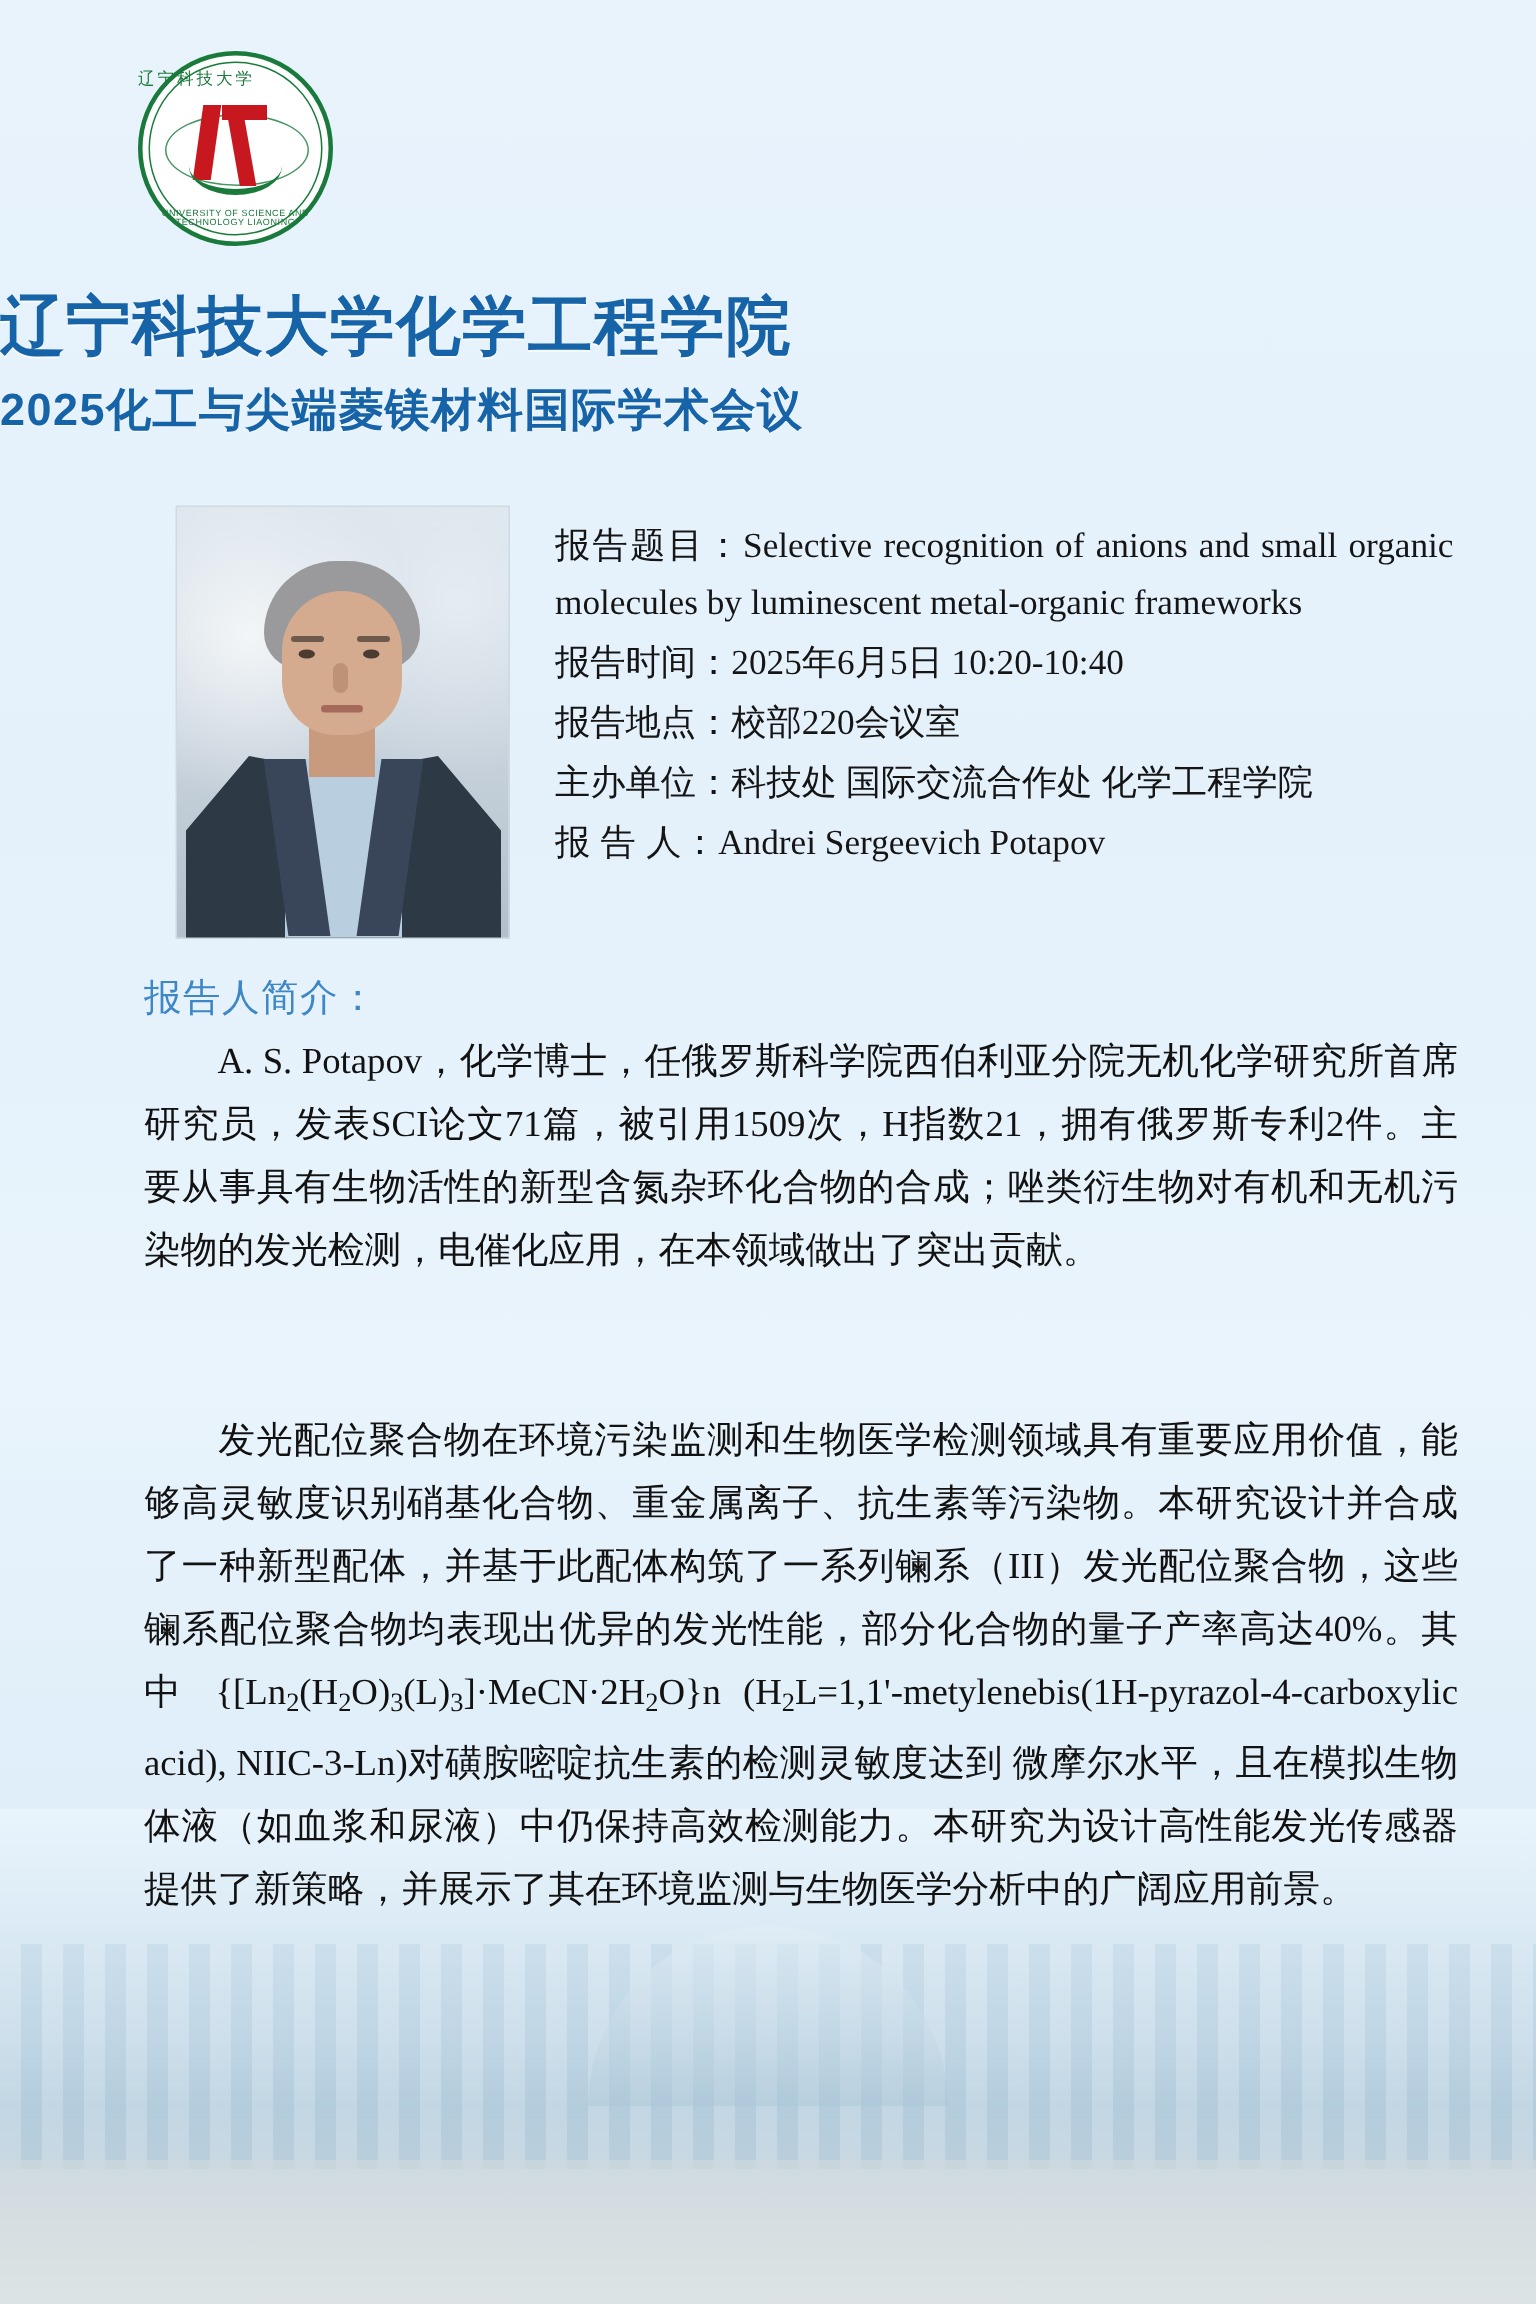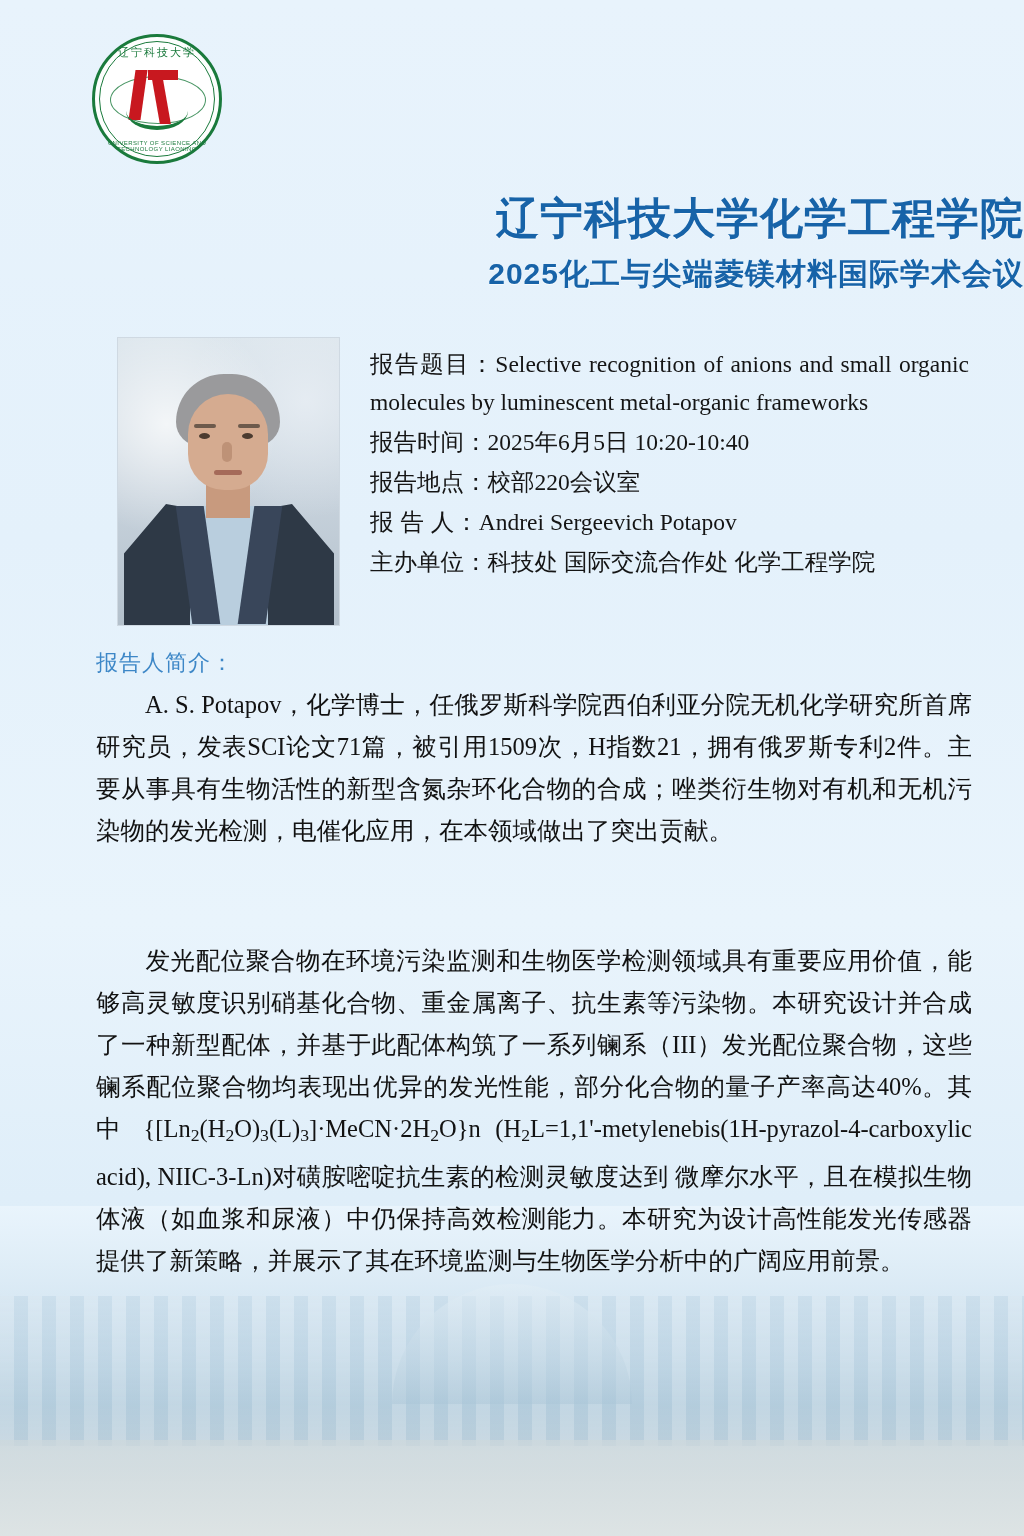--- a/index.html
+++ b/index.html
@@ -84,21 +84,20 @@
   .logo-ring2 {
     position: absolute;
     inset: 7px;
     border: 1.5px solid #1a7a3c;
     border-radius: 50%;
   }
   .logo-top-text {
     position: absolute;
     top: 11px;
     left: 0; right: 0;
-    text-align: center;
     font-size: 11px;
     letter-spacing: 2px;
     color: #1a7a3c;
     font-family: "Liberation Serif", serif;
   }
   .logo-bottom-text {
     position: absolute;
     bottom: 12px;
     left: 0; right: 0;
     text-align: center;
@@ -145,21 +144,21 @@
     border: 1.5px solid #1a7a3c;
     border-radius: 50%;
     opacity: 0.8;
   }
   
   .title-block {
     position: absolute;
     top: 190px;
     left: 0;
     right: 0;
-    text-align: right;
+    text-align: left;
   }
   .title-line {
     color: #1763a8;
     font-family: "Liberation Sans", sans-serif;
     font-weight: bold;
     font-size: 43px;
     line-height: 56px;
     letter-spacing: 1px;
     text-shadow: 0 1px 0 rgba(255,255,255,0.6);
   }
@@ -291,21 +290,21 @@
     letter-spacing: 0.5px;
   }
   
   .section {
     position: absolute;
     left: 96px;
     right: 52px;
   }
   .sec-head {
     color: #3d87c7;
-    font-size: 22px;
+    font-size: 25px;
     font-family: Liberation Serif, serif;
     margin-bottom: 6px;
     letter-spacing: 1px;
   }
   .sec-body {
     font-size: 24.5px;
     line-height: 42px;
     color: #121212;
     text-align: justify;
     text-justify: inter-ideograph;
@@ -367,24 +366,24 @@
         <div class="line topic">
           <span>报告题目：</span><span>Selective recognition of anions and small organic molecules by luminescent metal-organic frameworks</span>
         </div>
         <div class="line">
           <span>报告时间：</span><span>2025年6月5日 10:20-10:40</span>
         </div>
         <div class="line">
           <span>报告地点：</span><span>校部220会议室</span>
         </div>
         <div class="line">
+          <span>主办单位：</span><span>科技处 国际交流合作处 化学工程学院</span>
+        </div>
+        <div class="line">
           <span class="label-sp">报 告 人：</span><span>Andrei Sergeevich Potapov</span>
-        </div>
-        <div class="line">
-          <span>主办单位：</span><span>科技处 国际交流合作处 化学工程学院</span>
         </div>
       </div>
     </div>
 
     <div class="section" id="bio-section">
       <div class="sec-head">报告人简介：</div>
       <div class="sec-body"><span class="indent"></span><span>A. S. Potapov，化学博士，任俄罗斯科学院西伯利亚分院无机化学研究所首席研究员，发表SCI论文71篇，被引用1509次，H指数21，拥有俄罗斯专利2件。主要从事具有生物活性的新型含氮杂环化合物的合成；唑类衍生物对有机和无机污染物的发光检测，电催化应用，在本领域做出了突出贡献。</span></div>
     </div>
 
     <div class="section" id="abstract-section">

